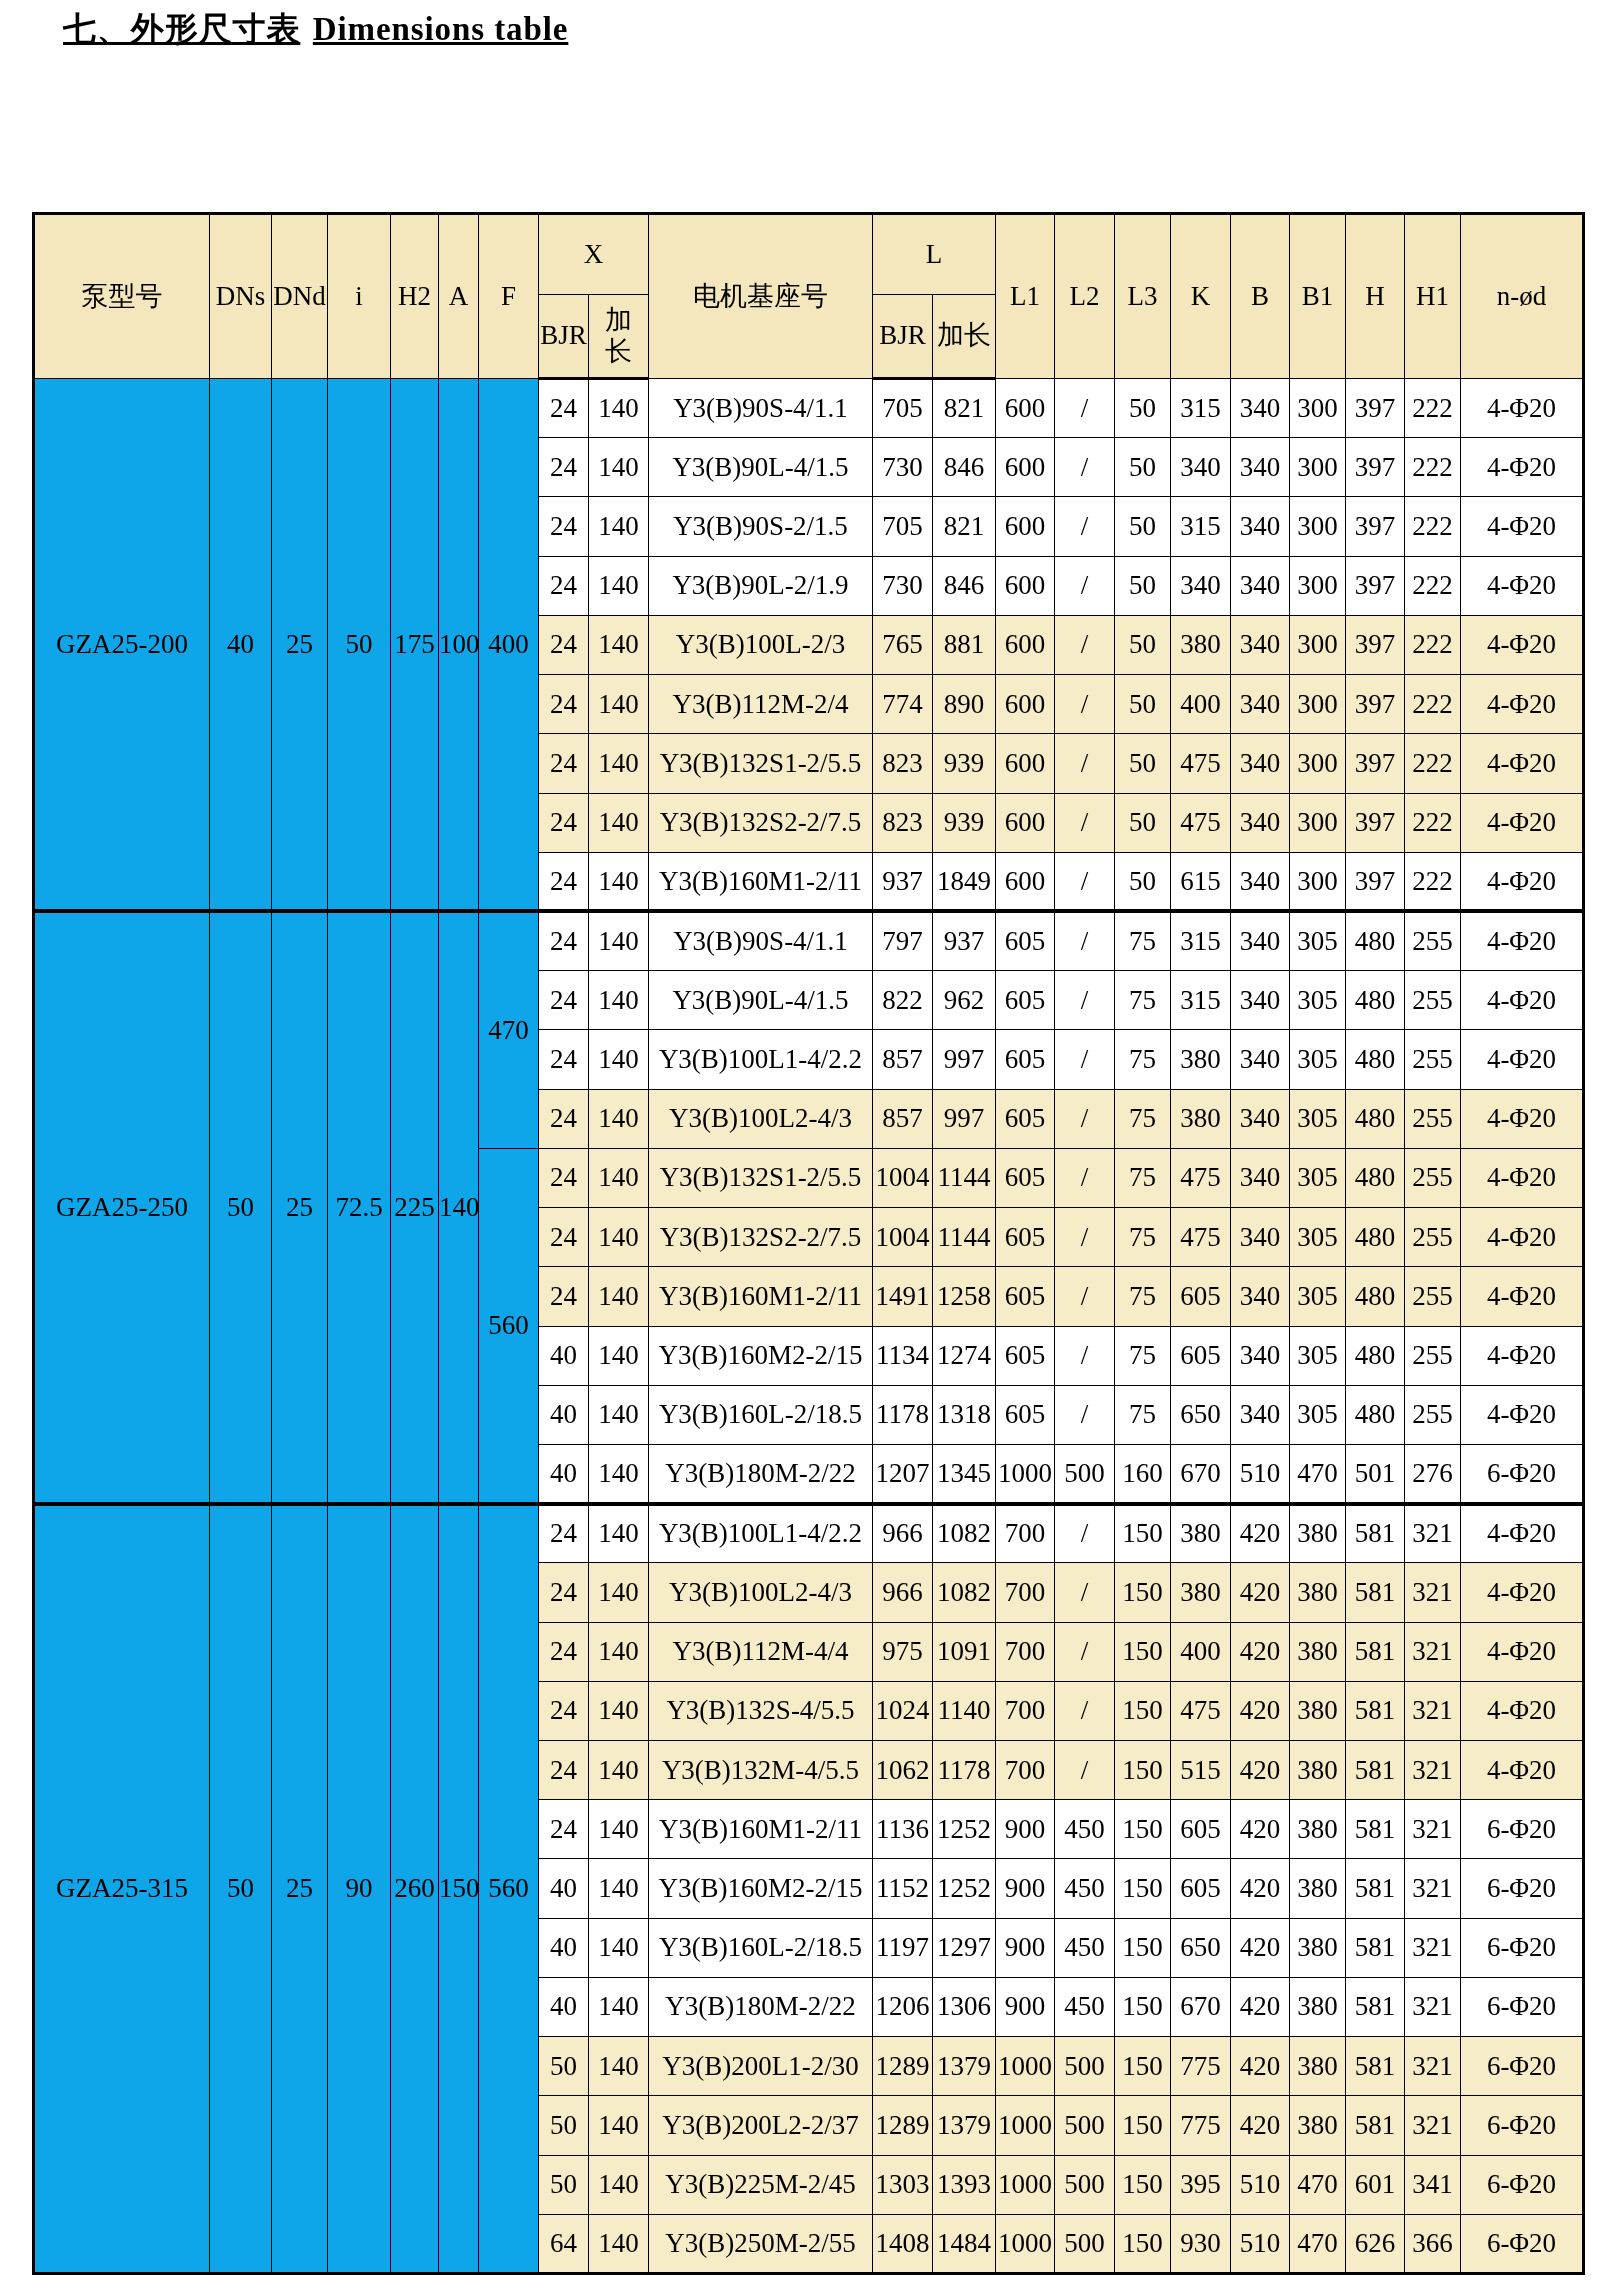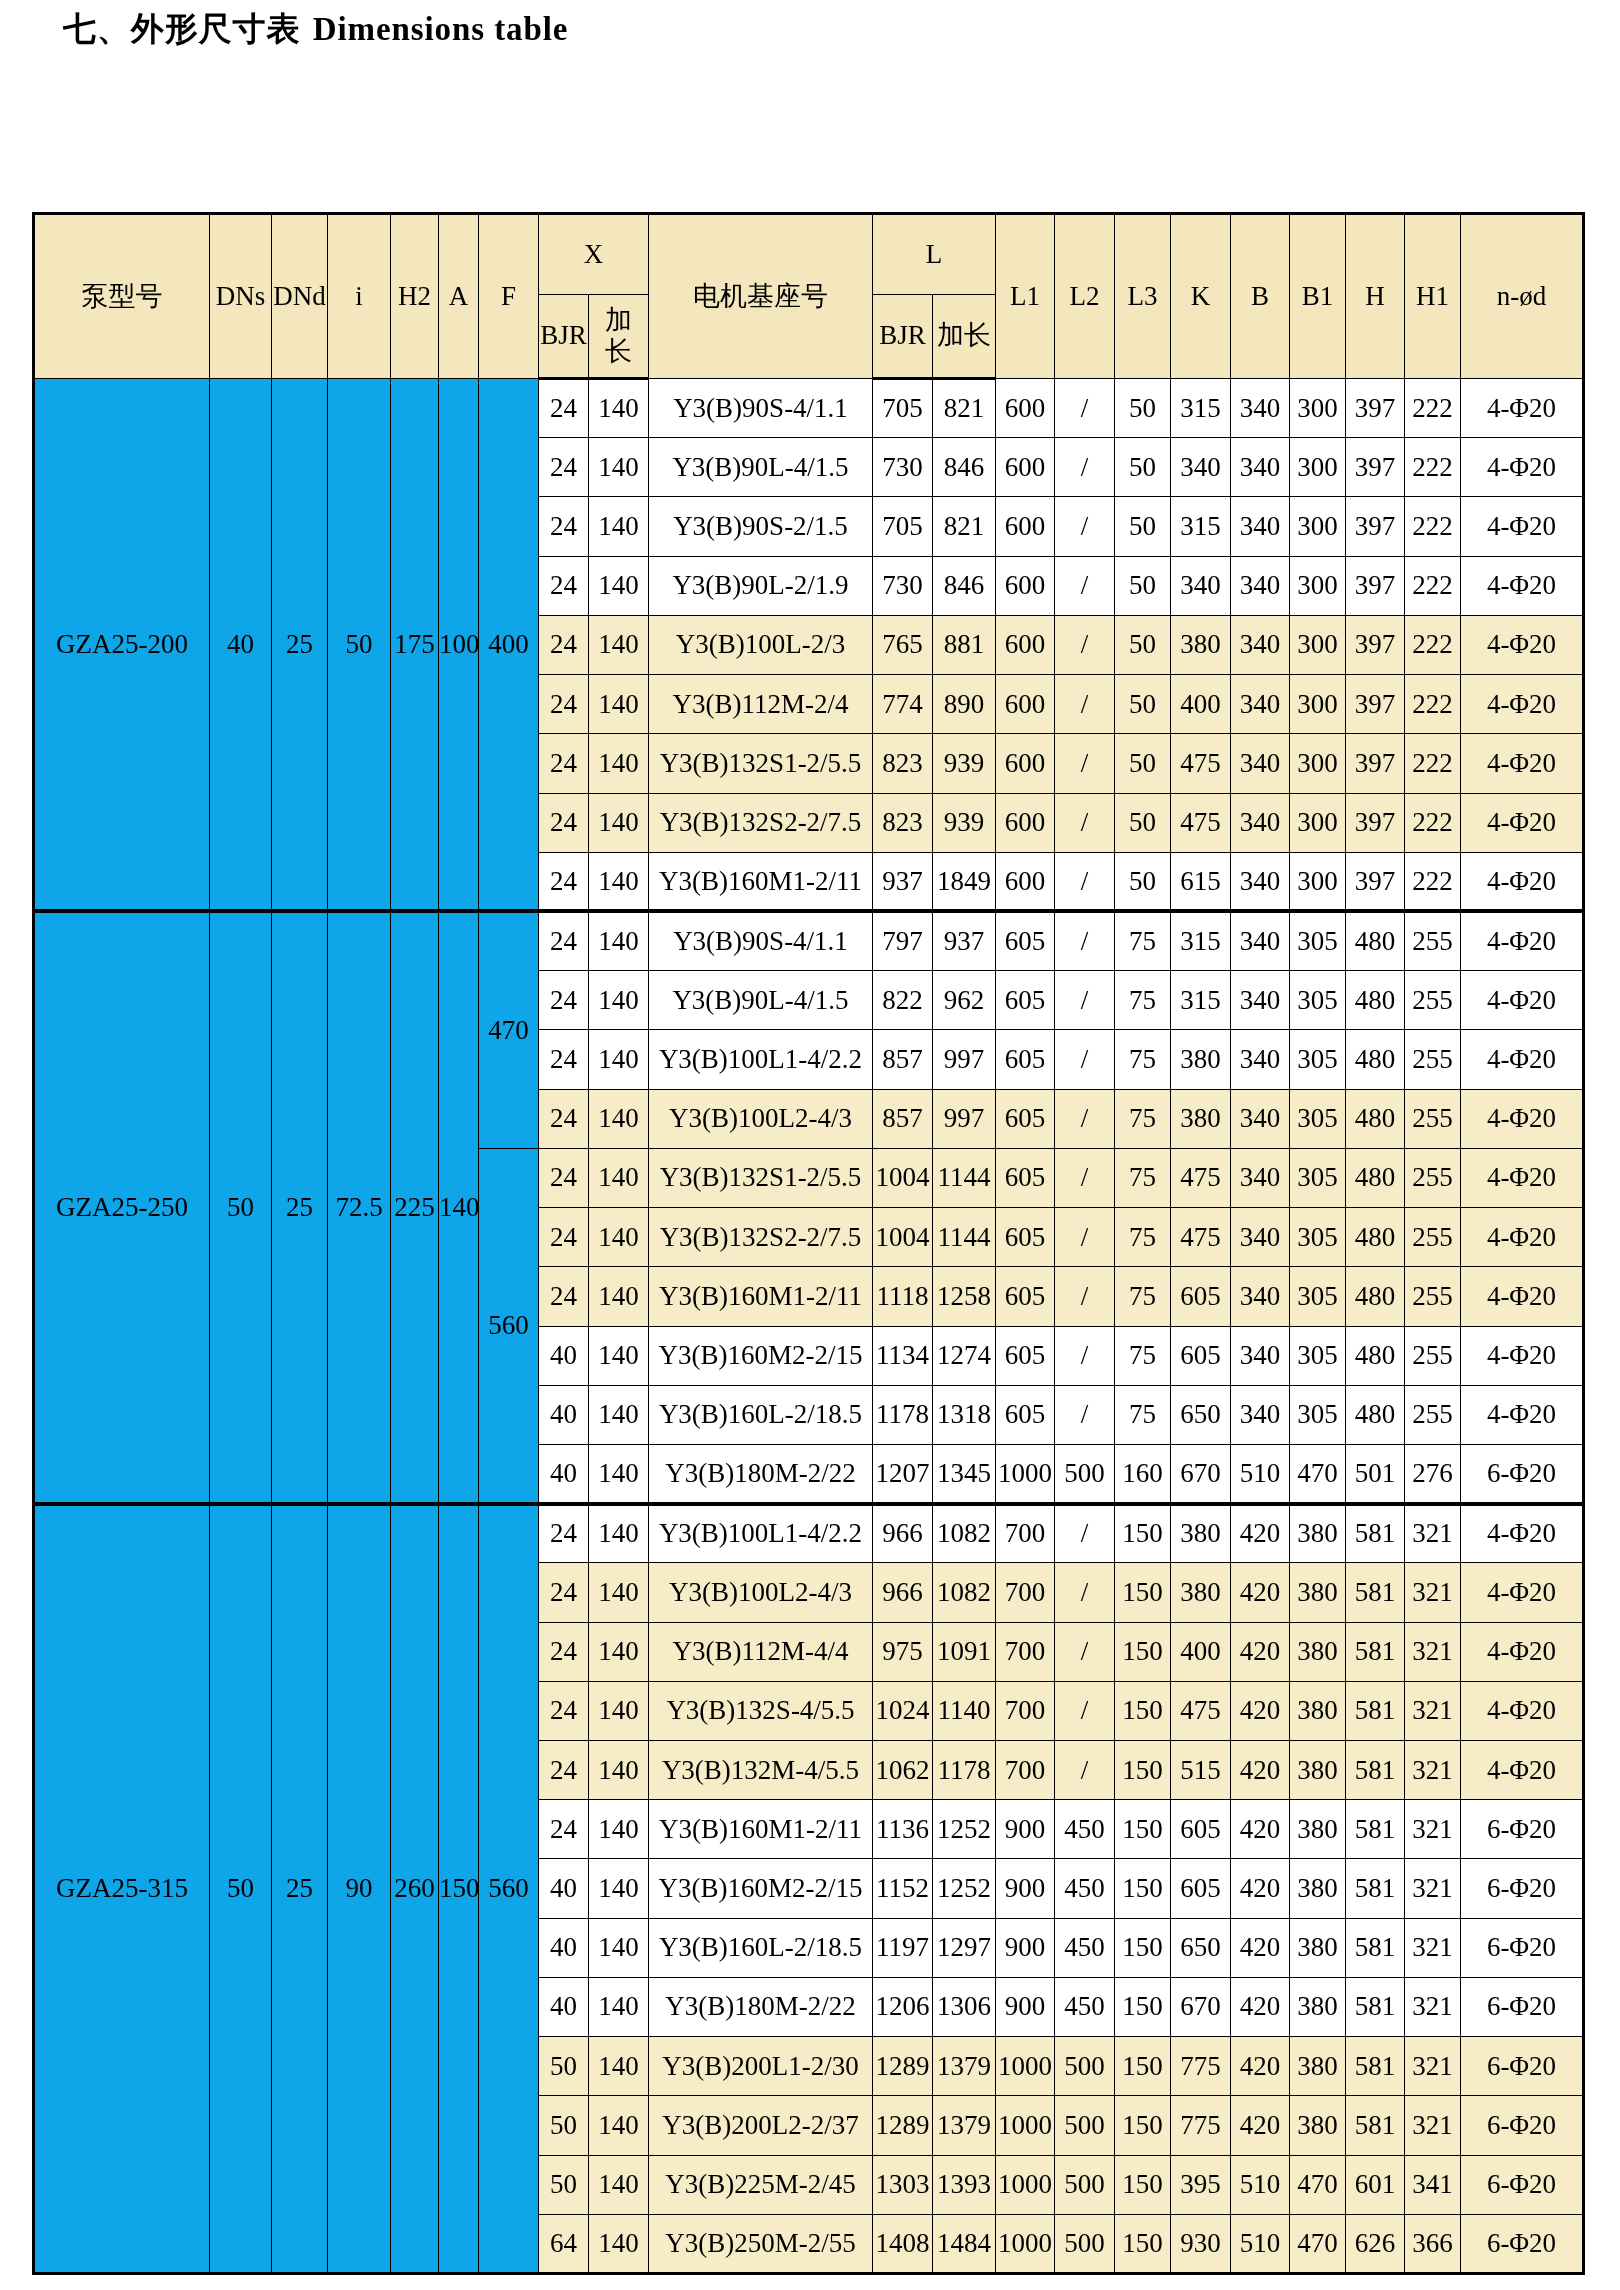--- a/index.html
+++ b/index.html
@@ -6,20 +6,21 @@
   body{
     position:relative;
     width:1620px;height:2291px;
     font-family:"Liberation Serif","DejaVu Serif",serif;
     color:#000;
   }
   .page-title{
     position:absolute;left:63px;top:7.2px;
     font-size:33px;font-weight:bold;letter-spacing:0.9px;
     white-space:nowrap;
+    text-decoration:underline;
   }
   .page-title .en{margin-left:12.5px;}
   table.dims{
     position:absolute;left:32px;top:212px;
     width:1550px;height:2063px;
     border-collapse:collapse;table-layout:fixed;
     border:3.6px solid #000;
   }
   th,td{
     border:1.8px solid #000;
@@ -352,21 +353,21 @@
         <td class="shade">340</td>
         <td class="shade">305</td>
         <td class="shade">480</td>
         <td class="shade">255</td>
         <td class="shade">4-Φ20</td>
       </tr>
       <tr>
         <td class="shade">24</td>
         <td class="shade">140</td>
         <td class="shade">Y3(B)160M1-2/11</td>
-        <td class="shade">1118</td>
+        <td class="shade">1491</td>
         <td class="shade">1258</td>
         <td class="shade">605</td>
         <td class="shade">/</td>
         <td class="shade">75</td>
         <td class="shade">605</td>
         <td class="shade">340</td>
         <td class="shade">305</td>
         <td class="shade">480</td>
         <td class="shade">255</td>
         <td class="shade">4-Φ20</td>

